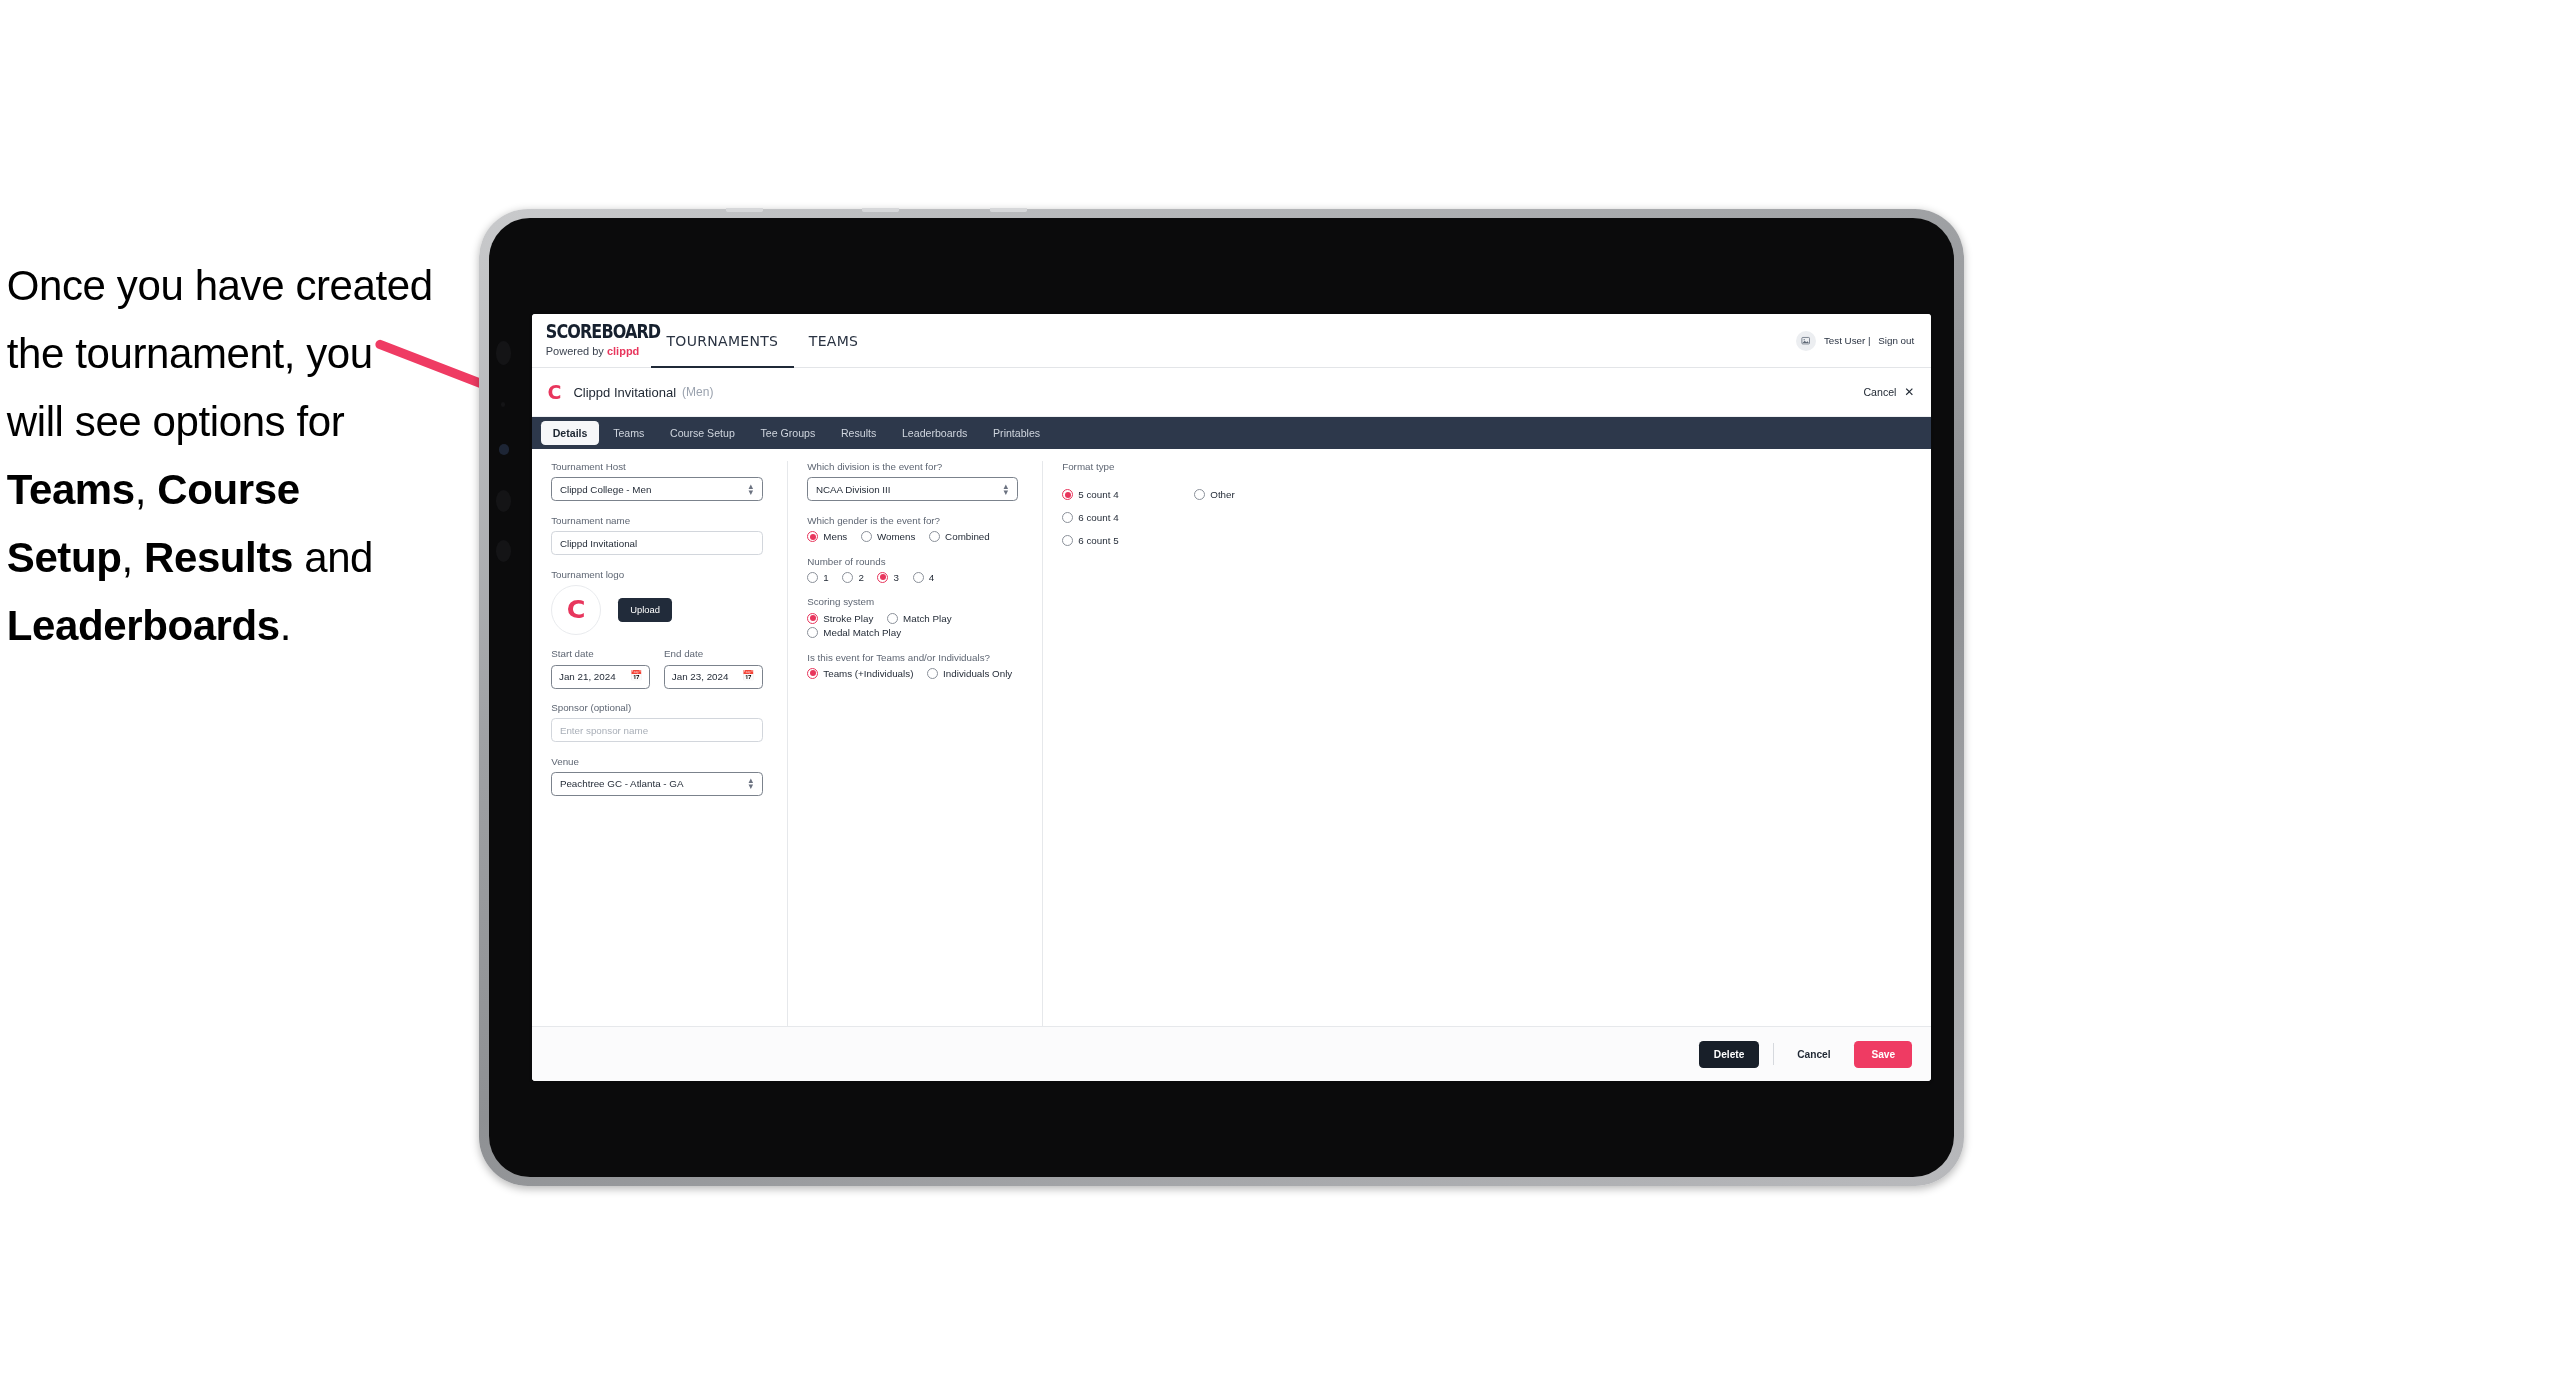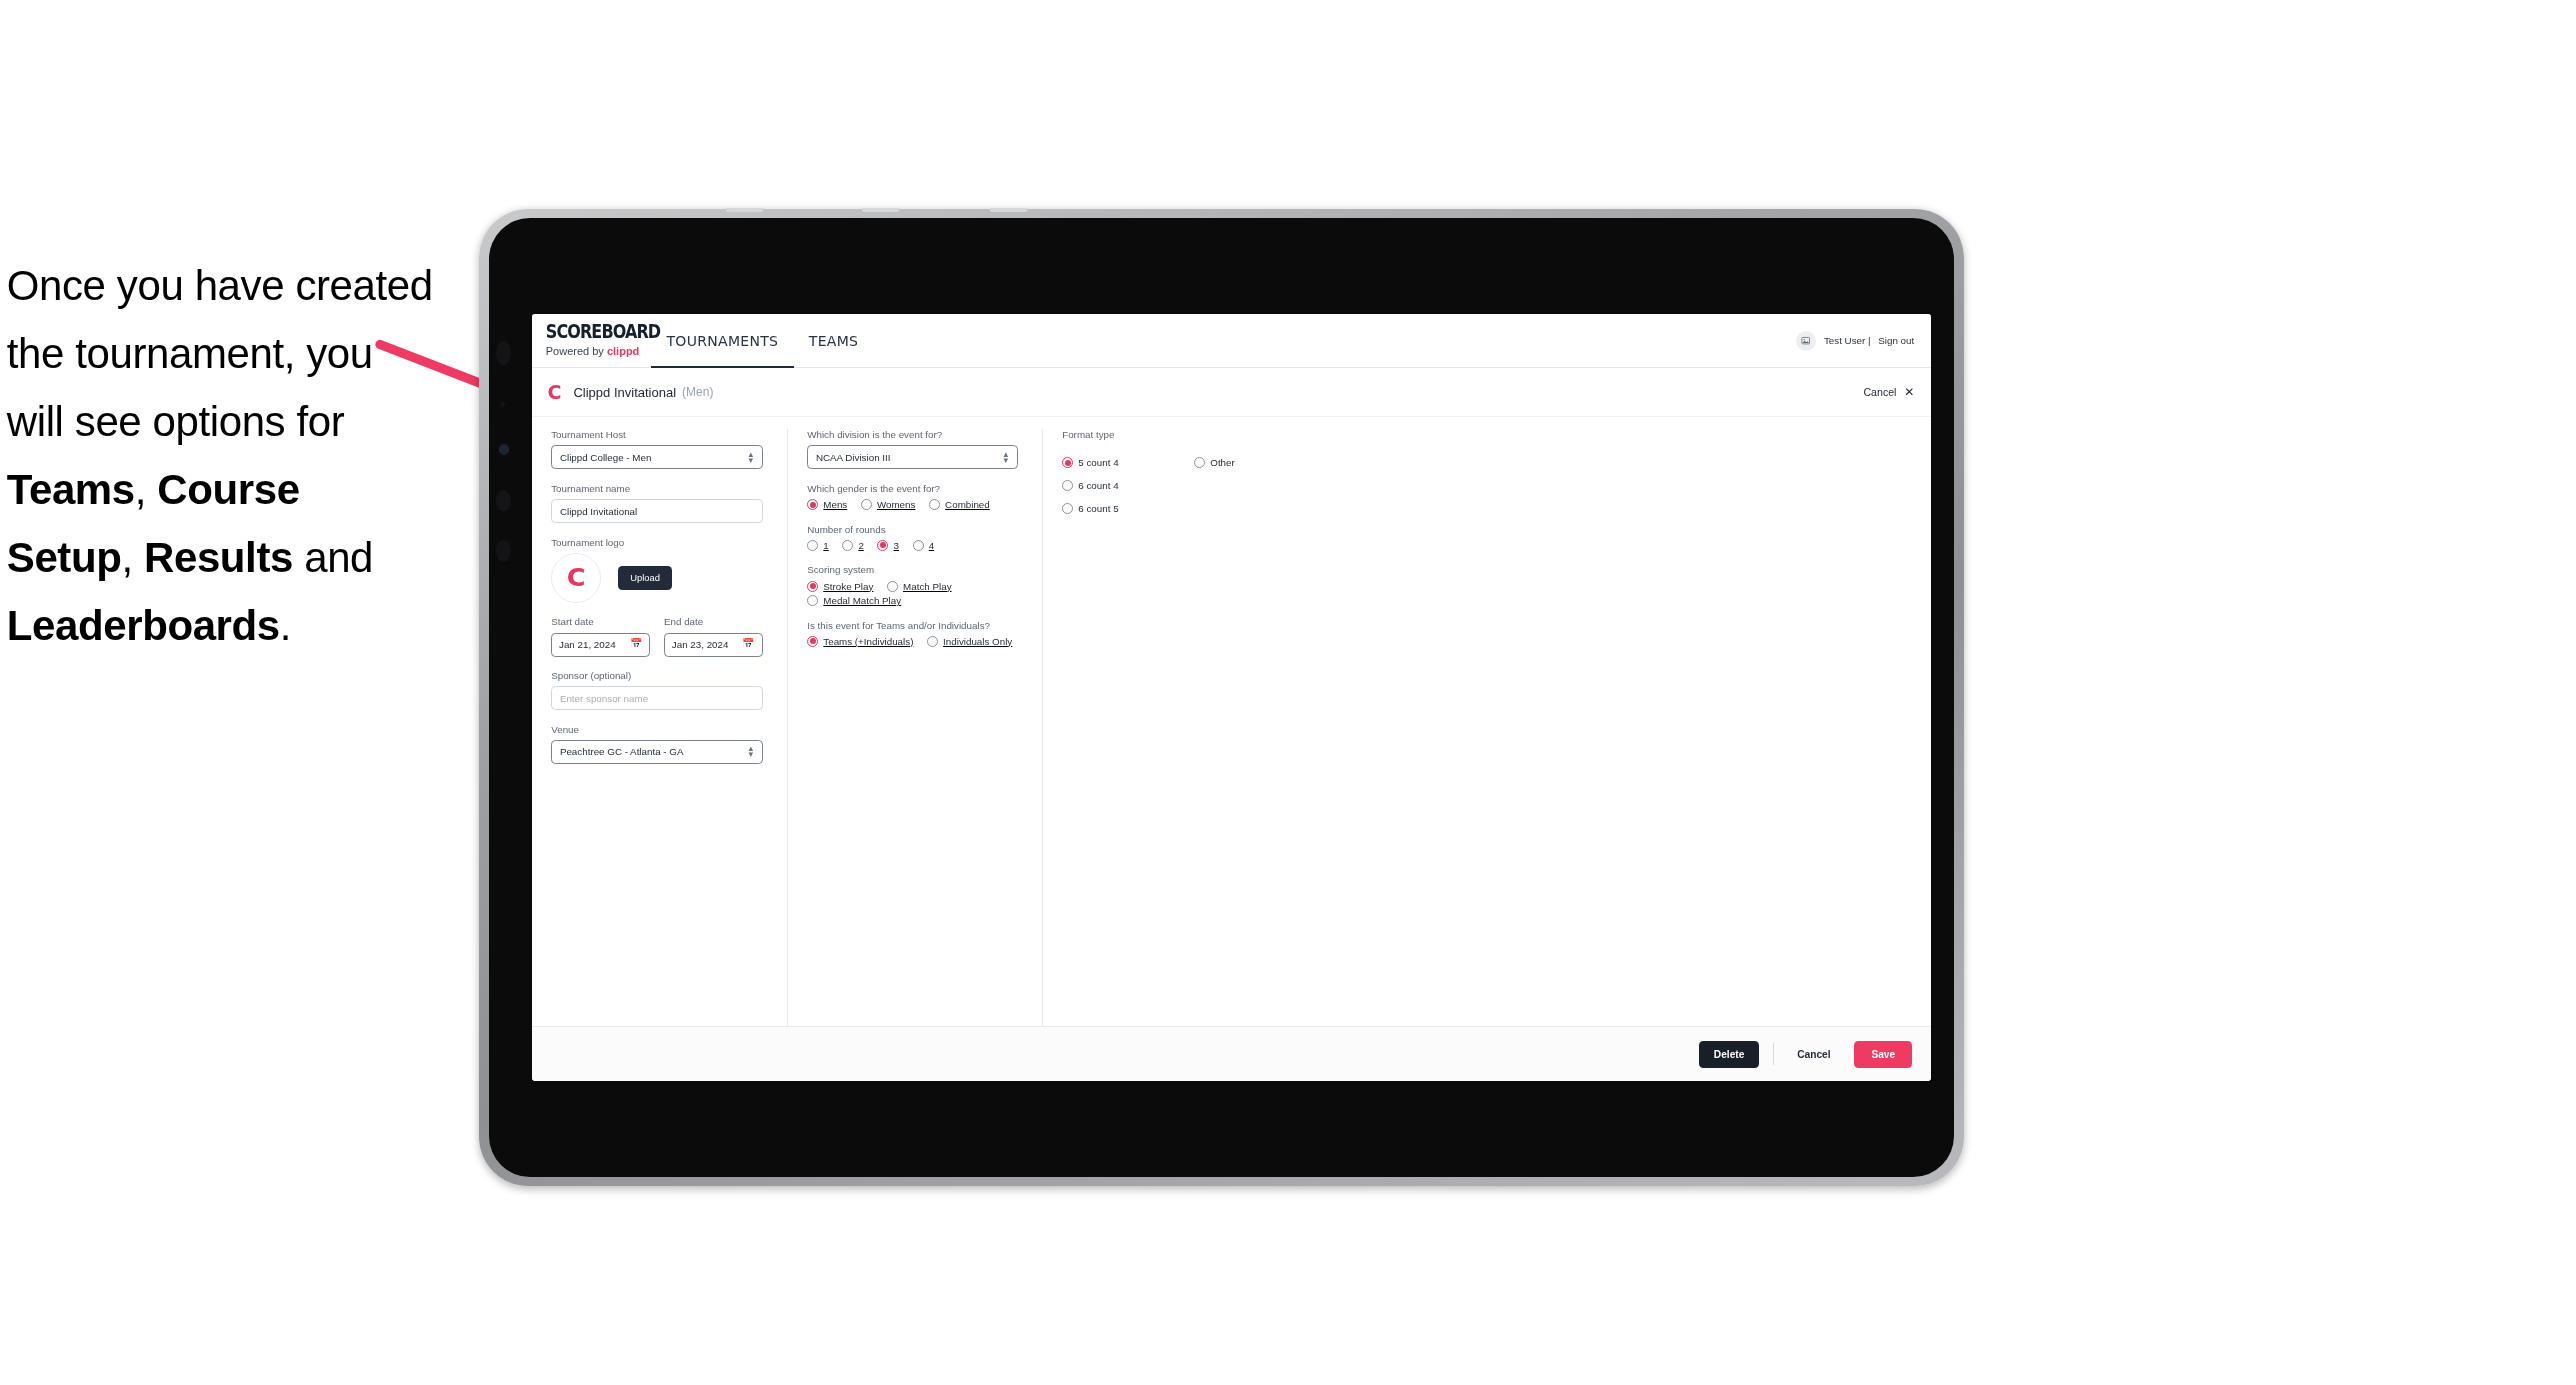--- a/index.html
+++ b/index.html
@@ -276,21 +276,21 @@
     border:0.9px solid #7b828c;
     border-radius:4.3px;
     display:flex;align-items:center;
     padding:0 6.8px;
     font-size:9.8px;color:#1f2733;
     background:#fff;
   }
   .cal-icon{margin-left:auto;color:#4b5563;font-size:10.2px;line-height:1;}
 
   
-  .radio-row{display:flex;align-items:center;flex-wrap:wrap;gap:3.4px 13.6px;margin-bottom:13.6px;text-decoration:underline;}
+  .radio-row{display:flex;align-items:center;flex-wrap:wrap;gap:3.4px 13.6px;margin-bottom:13.6px;}
   .radio-opt{display:flex;align-items:center;gap:5.1px;cursor:pointer;}
   .radio{
     width:11px;height:11px;border-radius:50%;
     border:1.3px solid #8b919a;
     box-sizing:border-box;
     background:#fff;
     flex:0 0 auto;
     position:relative;
   }
   .radio.on{border-color:#e8365d;}
@@ -380,20 +380,29 @@
       <div id="title-row">
         <div id="title-logo">C</div>
         <div id="title-text">Clippd Invitational</div>
         <div id="title-gender">(Men)</div>
         <div id="title-cancel">
           <span>Cancel</span>
           <span style="font-size:12px;">✕</span>
         </div>
       </div>
 
+      <div id="tabbar">
+        <div class="tab active">Details</div>
+        <div class="tab">Teams</div>
+        <div class="tab">Course Setup</div>
+        <div class="tab">Tee Groups</div>
+        <div class="tab">Results</div>
+        <div class="tab">Leaderboards</div>
+        <div class="tab">Printables</div>
+      </div>
 
       <div id="form-body">
 
         <div class="col col-1">
 
           <div class="field-block">
             <div class="field-label">Tournament Host</div>
             <div class="select-box">
               <span>Clippd College - Men</span>
               <span class="chev">

